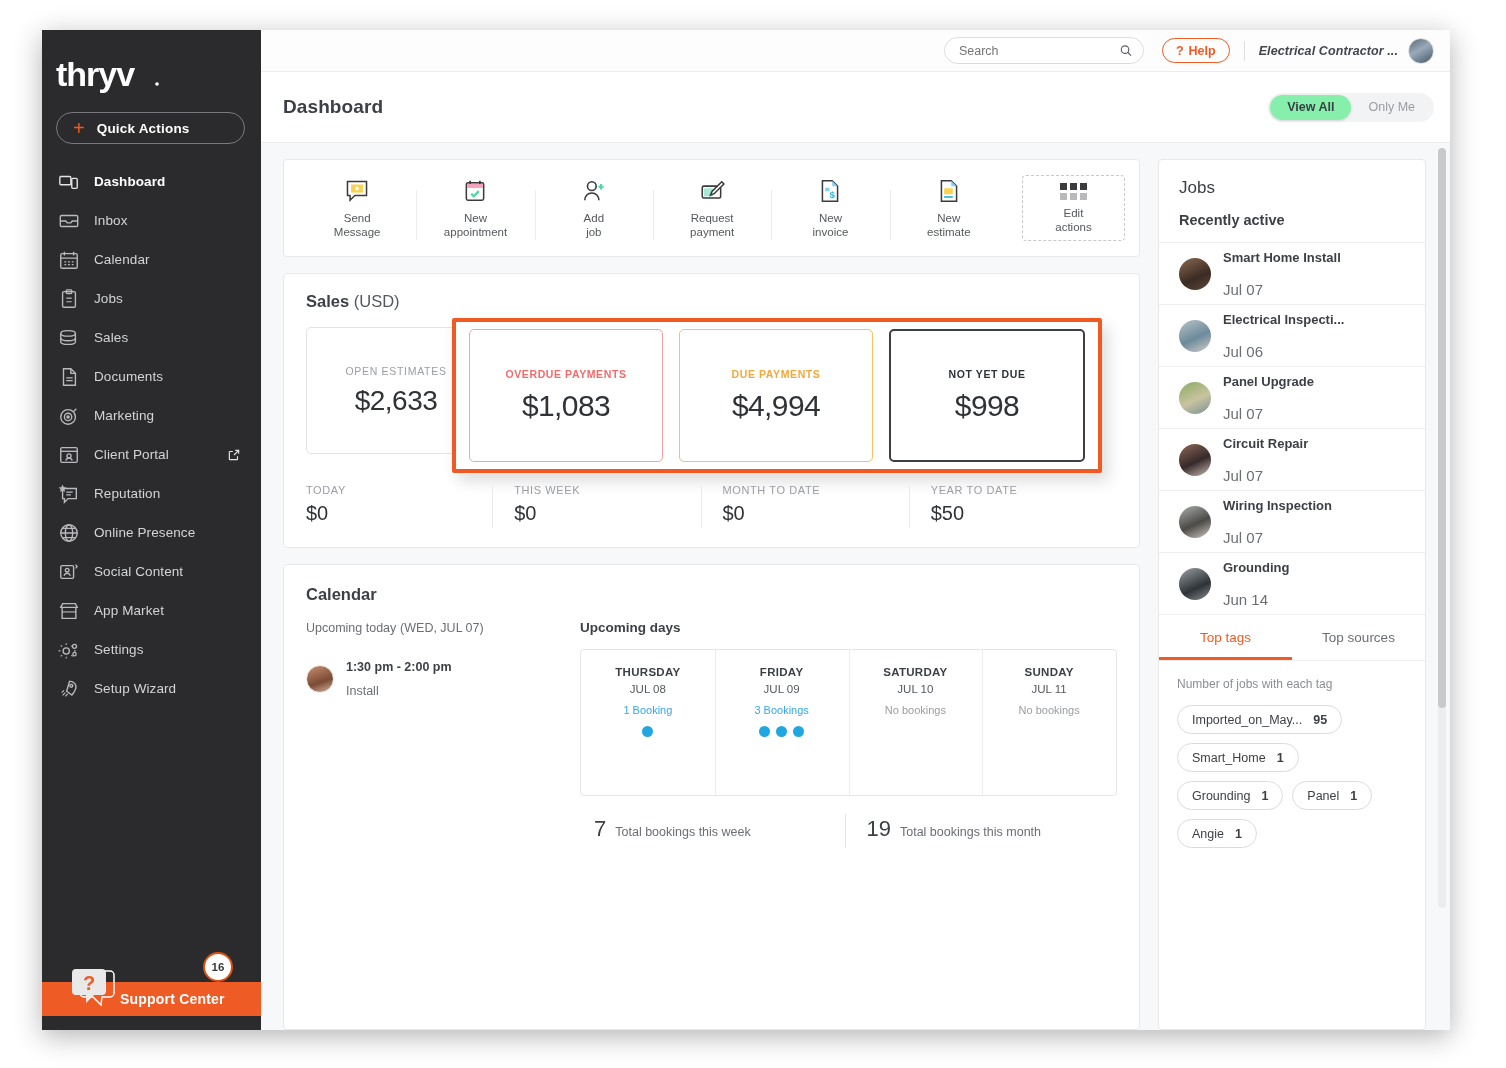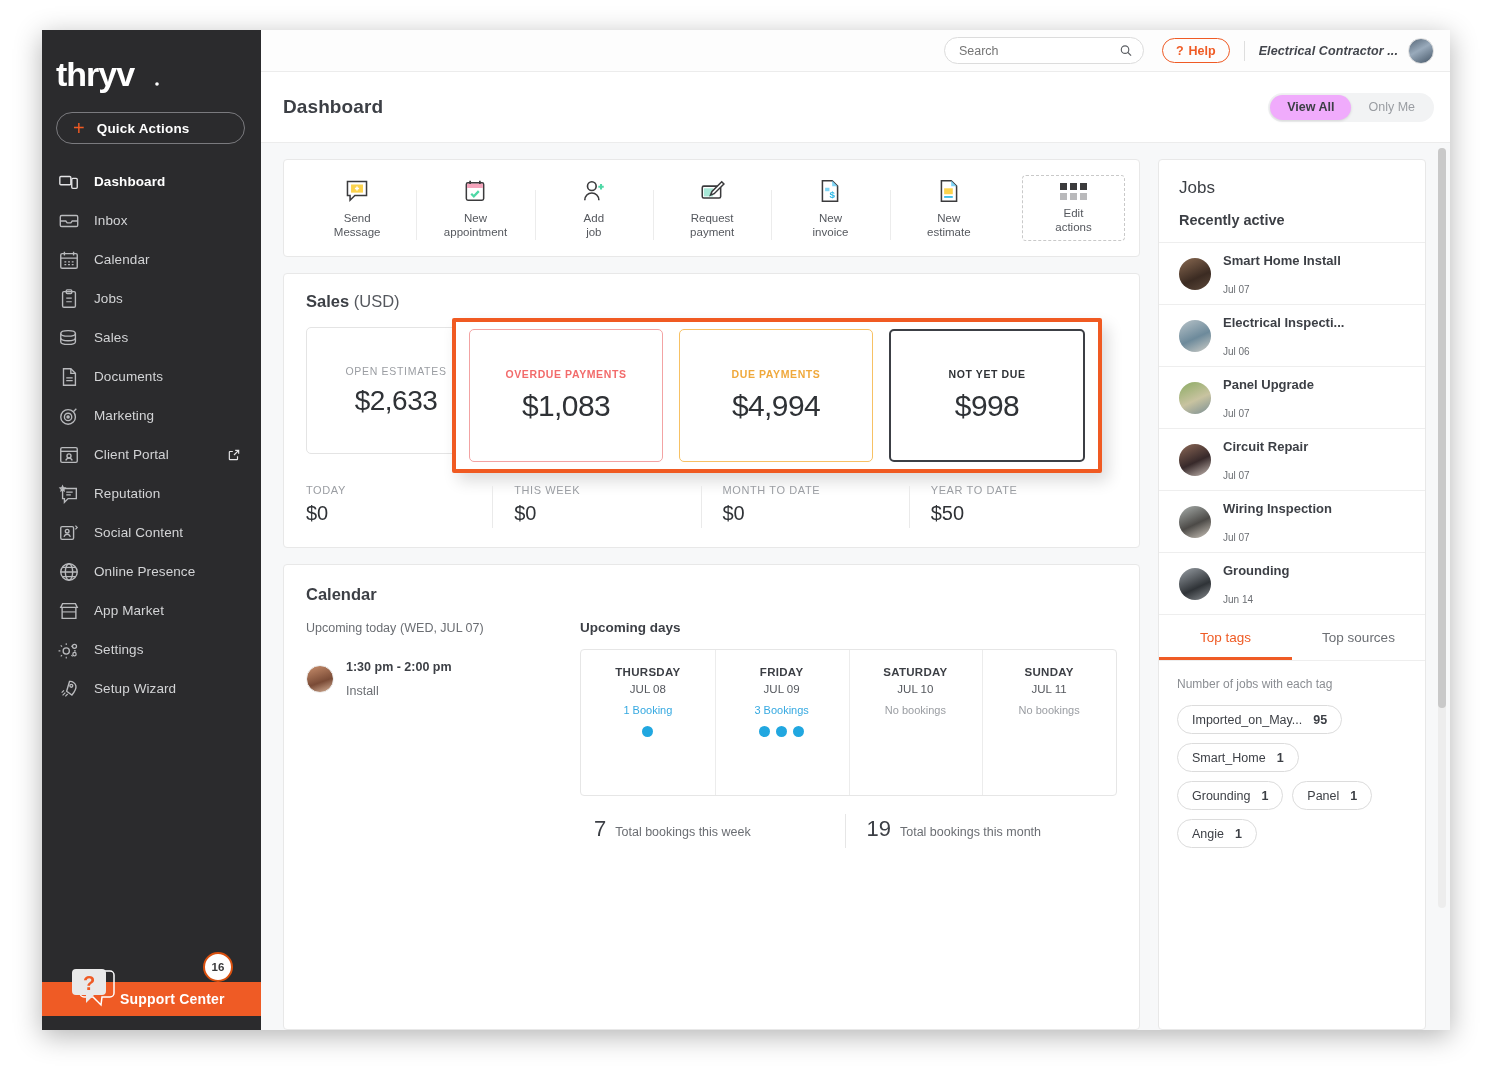--- a/index.html
+++ b/index.html
@@ -99,21 +99,21 @@
   }
   .page-title { font-size:19px; font-weight:700; color:#3c3f45; letter-spacing:.1px; }
   .viewtoggle {
     margin-left:auto; display:flex; align-items:center;
     background:#f2f3f4; border-radius:16px; height:29px; padding:2px;
   }
   .vt-btn {
     height:25px; border-radius:14px; padding:0 17px; display:flex; align-items:center;
     font-size:12.5px; color:#9a9da2; cursor:pointer;
   }
-  .vt-btn.active { background:#f0abfc; color:#3c3f45; font-weight:700; box-shadow:0 1px 3px rgba(0,0,0,.13); }
+  .vt-btn.active { background:#86efac; color:#3c3f45; font-weight:700; box-shadow:0 1px 3px rgba(0,0,0,.13); }
 
   .content {
     flex:1; display:flex; gap:18px; padding:16px 24px 0 22px;
     min-height:0; position:relative; background:#f7f8f9;
   }
   .col-left { flex:1; min-width:0; display:flex; flex-direction:column; gap:16px; }
   .col-right { width:268px; flex:0 0 268px; }
 
   .card { background:#fff; border:1px solid #e8e8e8; border-radius:4px; }
 
@@ -216,21 +216,21 @@
     border-top:1px solid #eeeeee; height:62px; cursor:pointer;
   }
   .job-av { width:32px; height:32px; border-radius:50%; flex:0 0 32px; }
   .job-av.j1 { background:linear-gradient(155deg,#8a6a52,#3b2b22 60%,#5e4a3c); }
   .job-av.j2 { background:linear-gradient(155deg,#b9c4c9,#6d8a9b 55%,#d0cfc8); }
   .job-av.j3 { background:linear-gradient(155deg,#8bab63,#c8c3a0 55%,#7b8f94); }
   .job-av.j4 { background:linear-gradient(155deg,#8e6a58,#37292a 55%,#c9bdb6); }
   .job-av.j5 { background:linear-gradient(155deg,#aab0ad,#4c4a47 55%,#cfc8be); }
   .job-av.j6 { background:linear-gradient(155deg,#9aa0a6,#2f3337 60%,#8b8f93); }
   .job-n { font-size:13px; font-weight:700; color:#3c3f45; }
-  .job-d { font-size:10px; color:#6b6e73; margin-top:16px; }
+  .job-d { font-size:15px; color:#6b6e73; margin-top:16px; }
 
   .tabs { display:flex; border-top:1px solid #eeeeee; height:46px; }
   .tab {
     flex:1; display:flex; align-items:center; justify-content:center;
     font-size:13.5px; color:#6b6e73; cursor:pointer; position:relative;
   }
   .tab.active { color:#ef5b25; }
   .tab.active::after { content:""; position:absolute; left:0; bottom:0; width:100%; height:3px; background:#ef5b25; }
   .tab-wrap { border-bottom:1px solid #eeeeee; display:flex; }
   .tags-body { padding:16px 18px; }
@@ -344,34 +344,34 @@
       <div class="nav-item">
         <svg class="ico" viewBox="0 0 24 24" fill="none" stroke="#b9babd" stroke-width="1.5">
             <path d="M5 6h15v11H11l-4 4v-4H5z"></path>
             <path d="M9 10h7M9 13h5" stroke-width="1.2"></path>
             <path d="M5 3.5l.8 1.7 1.8.2-1.3 1.3.3 1.8L5 7.6 3.4 8.5l.3-1.8L2.4 5.4l1.8-.2z"></path>
           </svg>
         <span class="nav-label">Reputation</span>
       </div>
       <div class="nav-item">
         <svg class="ico" viewBox="0 0 24 24" fill="none" stroke="#b9babd" stroke-width="1.5">
+            <circle cx="12" cy="12" r="9"></circle>
+            <ellipse cx="12" cy="12" rx="4" ry="9"></ellipse>
+            <path d="M3 12h18M4.5 7h15M4.5 17h15"></path>
+          </svg>
+        <span class="nav-label">Online Presence</span>
+      </div>
+      <div class="nav-item">
+        <svg class="ico" viewBox="0 0 24 24" fill="none" stroke="#b9babd" stroke-width="1.5">
             <rect x="3" y="5" width="14" height="14" rx="1.5"></rect>
             <circle cx="10" cy="10" r="2"></circle>
             <path d="M6.5 16c.7-1.8 2-2.6 3.5-2.6s2.8.8 3.5 2.6"></path>
             <path d="M19 4l2 2-2 2" stroke-width="1.3"></path>
           </svg>
         <span class="nav-label">Social Content</span>
-      </div>
-      <div class="nav-item">
-        <svg class="ico" viewBox="0 0 24 24" fill="none" stroke="#b9babd" stroke-width="1.5">
-            <circle cx="12" cy="12" r="9"></circle>
-            <ellipse cx="12" cy="12" rx="4" ry="9"></ellipse>
-            <path d="M3 12h18M4.5 7h15M4.5 17h15"></path>
-          </svg>
-        <span class="nav-label">Online Presence</span>
       </div>
       <div class="nav-item">
         <svg class="ico" viewBox="0 0 24 24" fill="none" stroke="#b9babd" stroke-width="1.5">
             <path d="M3 8l2-4h14l2 4z"></path>
             <path d="M4.5 8v12h15V8"></path>
             <path d="M4.5 13h15" stroke-width="1.2"></path>
           </svg>
         <span class="nav-label">App Market</span>
       </div>
       <div class="nav-item">

